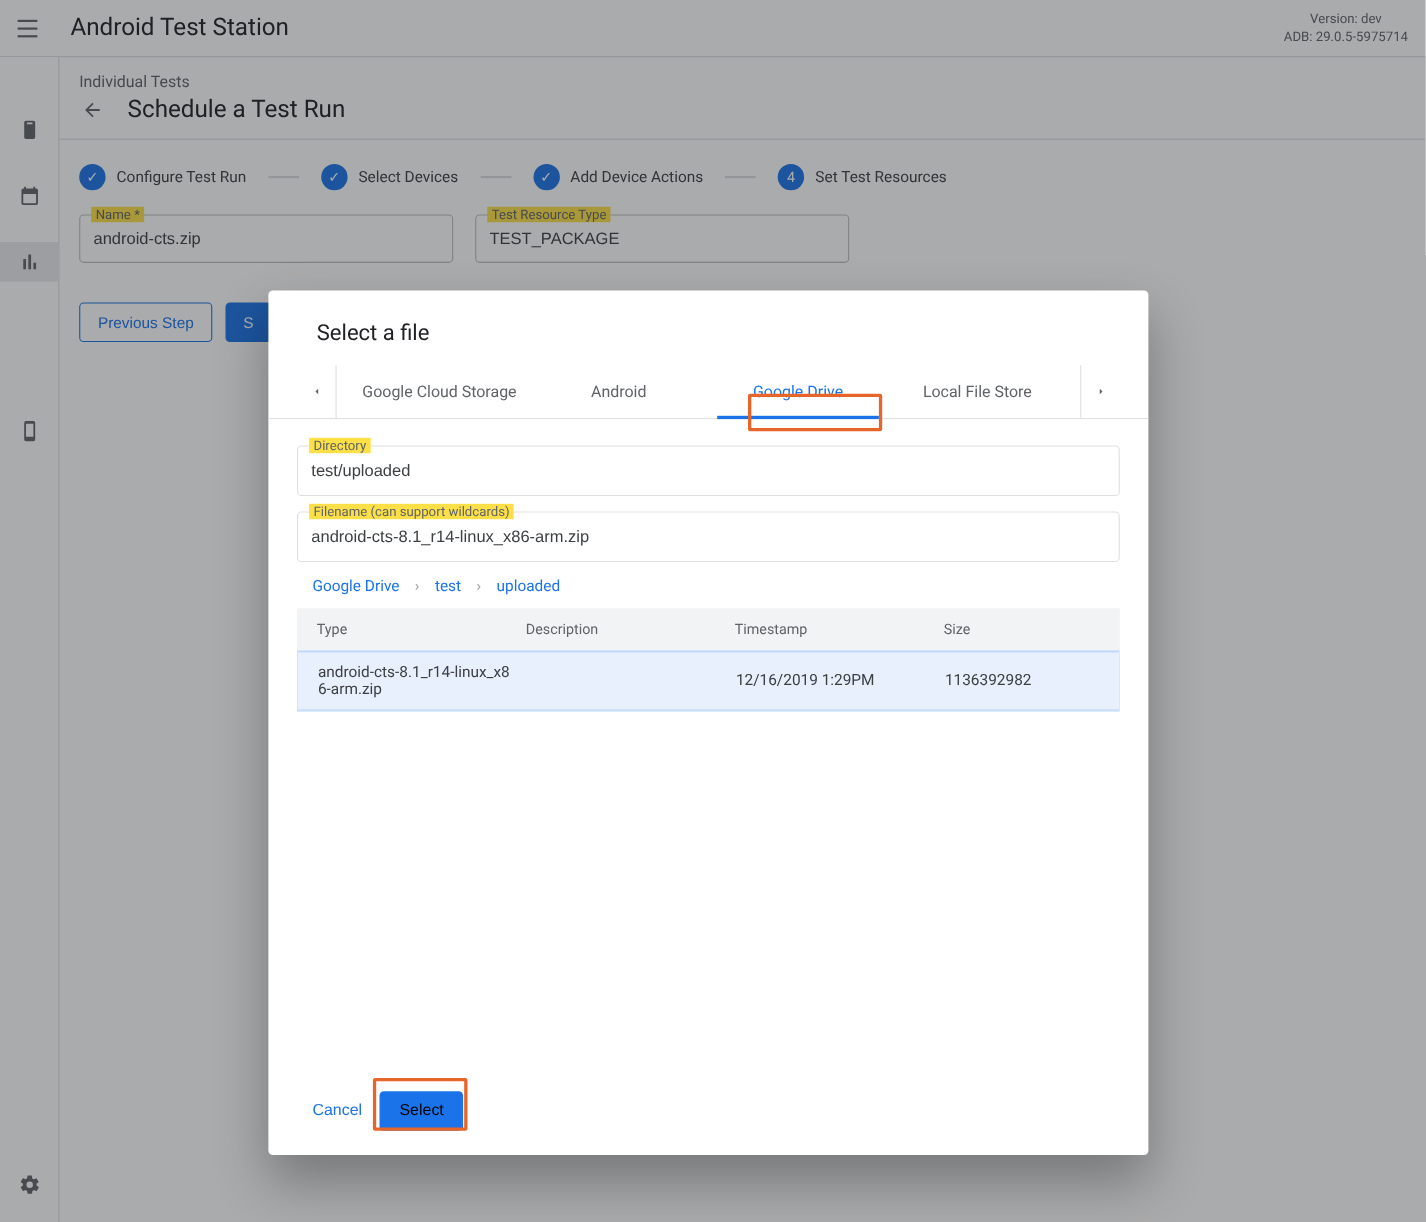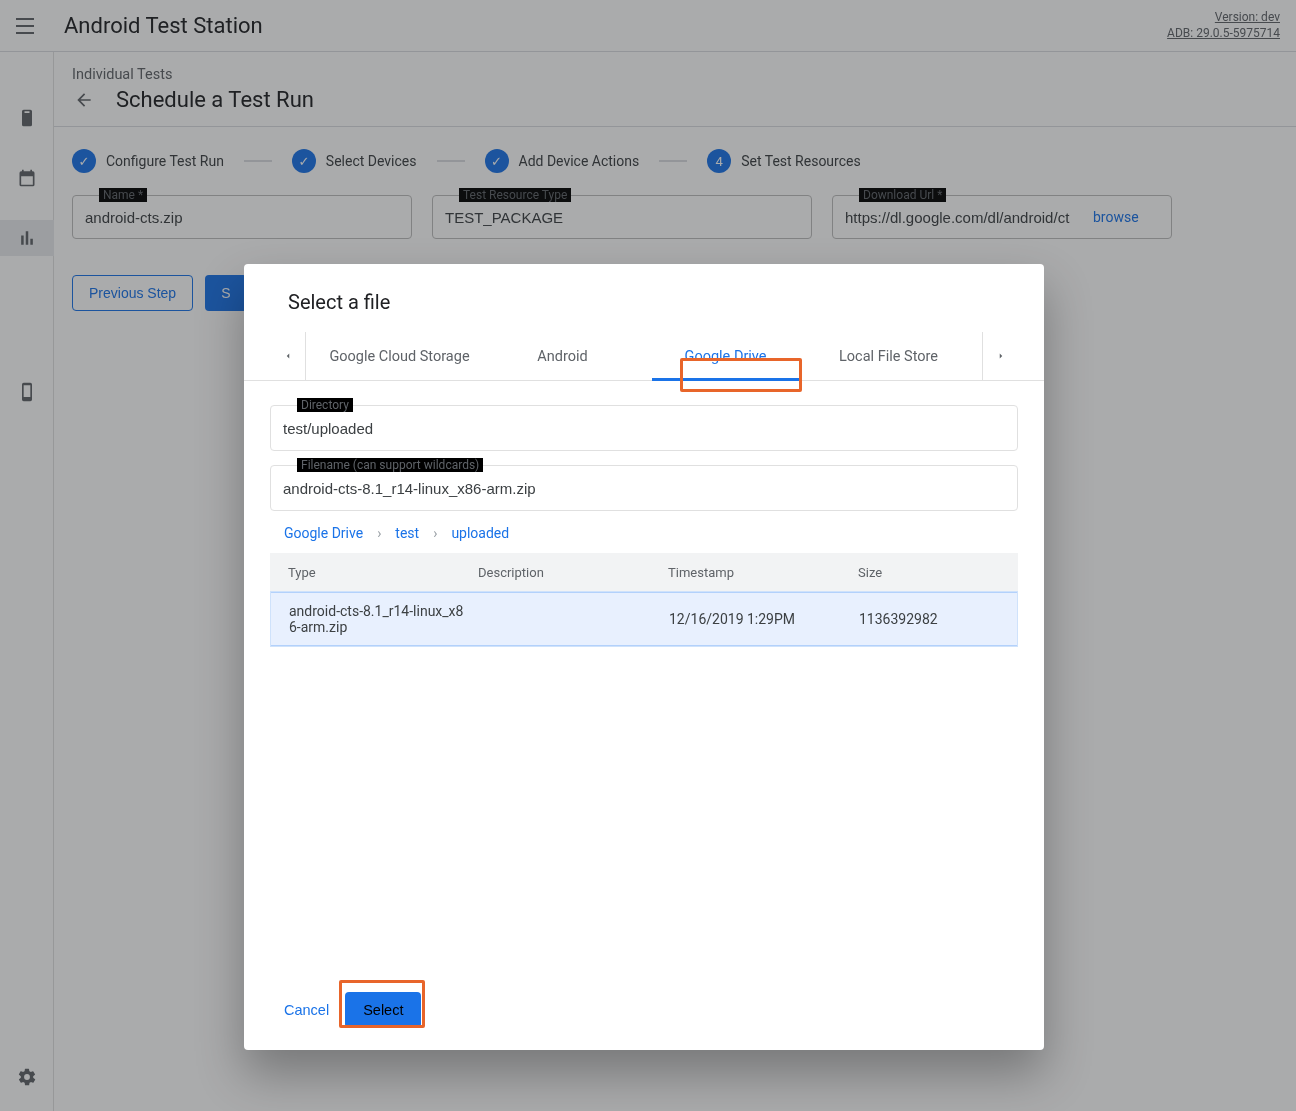--- a/index.html
+++ b/index.html
@@ -19,21 +19,21 @@
     height: 52px;
     display: flex;
     align-items: center;
     padding: 0 16px;
     border-bottom: 1px solid #dadce0;
     background:#fff;
   }
   .menu-btn { width:24px; height:24px; display:flex; flex-direction:column; justify-content:center; gap:5px; cursor:pointer; }
   .menu-btn span { display:block; height:2px; background:#5f6368; width:18px; }
   .app-title { font-size:22px; font-weight:400; color:#202124; margin-left:24px; font-family:'Google Sans','Roboto',sans-serif;}
-  .ver-info { margin-left:auto; font-size:12px; color:#5f6368; text-align:right; line-height:1.3;text-decoration:underline;}
+  .ver-info { margin-left:auto; font-size:12px; color:#5f6368; text-align:center; line-height:1.3;}
   .ver-info div { white-space:nowrap; }
 
   .shell { display:flex; height:calc(100% - 52px); }
   .sidenav { width:54px; background:#fff; border-right:1px solid #e0e0e0; display:flex; flex-direction:column; align-items:center; padding-top:48px; gap:24px; }
   .sidenav .nav-item { width:54px; height:36px; display:flex; align-items:center; justify-content:center; color:#5f6368; cursor:pointer;}
   .sidenav .nav-item.active { background:#e8eaed; }
   .sidenav .spacer { flex:1; }
   .nav-svg { width:20px; height:20px; fill:#5f6368; }
 
   .main { flex:1; overflow:hidden; }
@@ -49,23 +49,23 @@
   .stepper { display:flex; align-items:center; gap:12px; padding:22px 18px; font-size:14px; color:#3c4043;}
   .step { display:flex; align-items:center; gap:10px; }
   .step-circle { width:24px; height:24px; border-radius:50%; background:#1a73e8; color:#fff; display:flex; align-items:center; justify-content:center; font-size:13px;}
   .step-conn { width:28px; height:2px; background:#dadce0; margin:0 8px;}
   .step-check { font-size:13px; }
 
   
   .form-row { display:flex; gap:20px; padding:0 18px; }
   .outlined-field { position:relative; border:1px solid #bdbdbd; border-radius:4px; height:44px; padding:0 12px; display:flex; align-items:center; background:#fff; }
   .outlined-field.name { width:340px; }
-  .outlined-field.type { width:380px; }
+  .outlined-field.type { width:340px; }
   .outlined-field.url  { width:340px; }
-  .float-label { position:absolute; top:-8px; left:26px; background:#000000; padding:0 4px; font-size:12px; color:#5f6368; }
+  .float-label { position:absolute; top:-8px; left:10px; background:#fde047; padding:0 4px; font-size:12px; color:#5f6368; }
   .field-input { border:none; outline:none; width:100%; font-size:15px; color:#3c4043; background:transparent; text-overflow:ellipsis;}
   .browse { color:#1a73e8; margin-left:8px; font-size:14px; cursor:pointer; white-space:nowrap;}
 
   .btn-row { display:flex; gap:12px; padding:36px 18px 0 18px; }
   .btn { height:36px; padding:0 16px; border-radius:4px; font-size:14px; display:flex; align-items:center; cursor:pointer; border:none;}
   .btn.stroked { background:#fff; border:1px solid #1a73e8; color:#1a73e8; }
   .btn.filled  { background:#1a73e8; color:#fff; }
 
   
   .scrim { position:absolute; inset:0; background:rgba(32,33,36,0.38); }
@@ -203,25 +203,20 @@
 
     <div class="form-row">
       <div class="outlined-field name">
         <div class="float-label">Name *</div>
         <input class="field-input" value="android-cts.zip" style="">
       </div>
       <div class="outlined-field type">
         <div class="float-label">Test Resource Type</div>
         <input class="field-input" value="TEST_PACKAGE" style="">
       </div>
-      <div class="outlined-field url">
-        <div class="float-label">Download Url *</div>
-        <input class="field-input" style="width: 240px;" value="https://dl.google.com/dl/android/ct">
-        <span class="browse">browse</span>
-      </div>
     </div>
 
     <div class="btn-row">
       <button class="btn stroked">Previous Step</button>
       <button class="btn filled">S</button>
     </div>
   </div>
 </div>
 
 <div class="scrim"></div>

